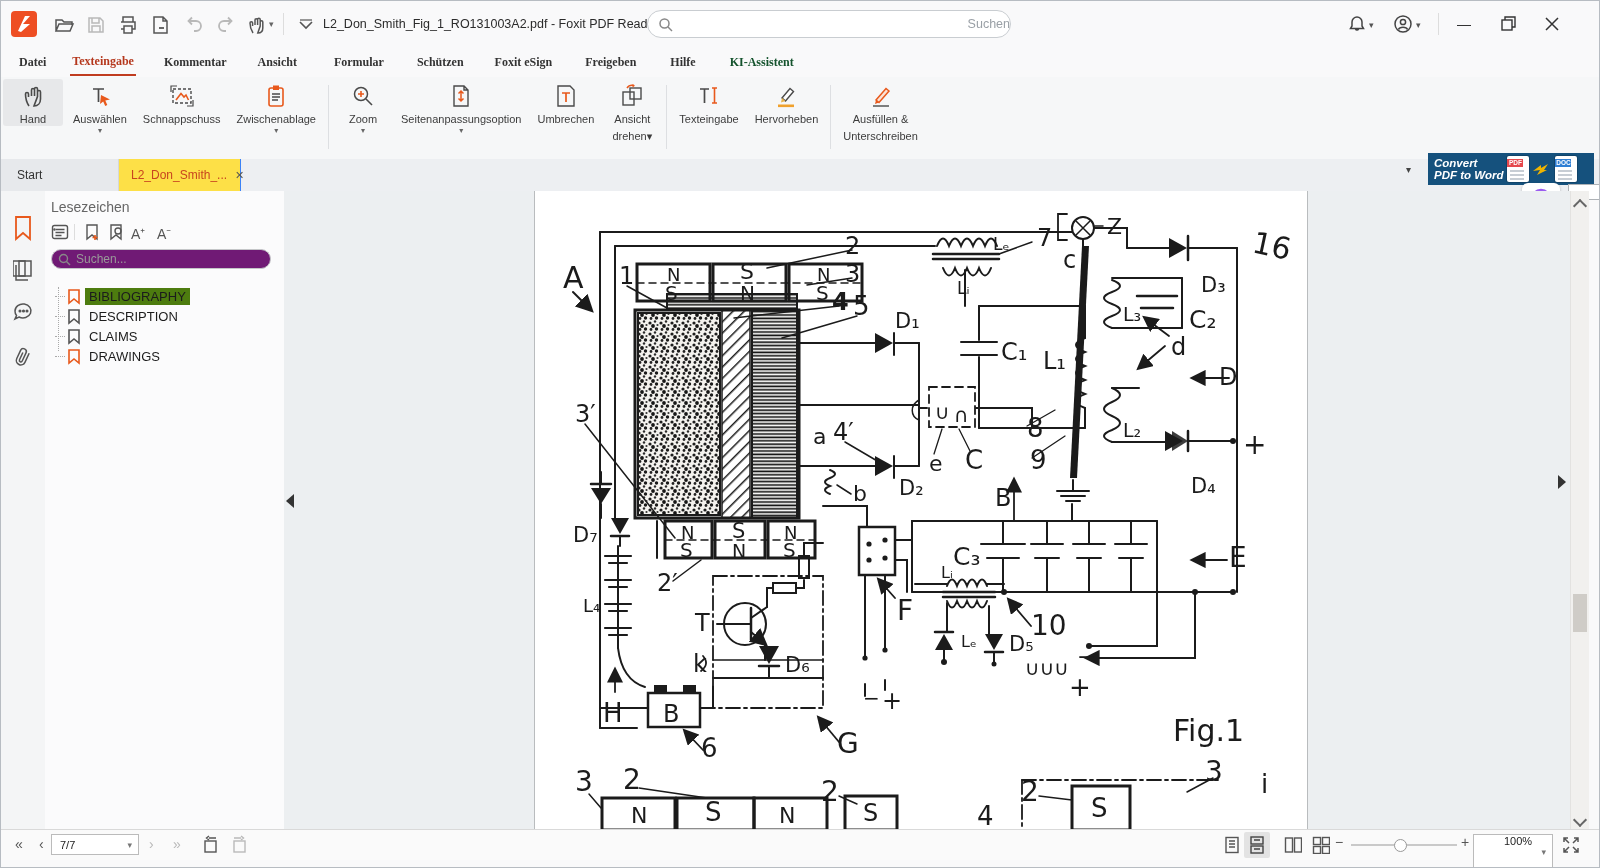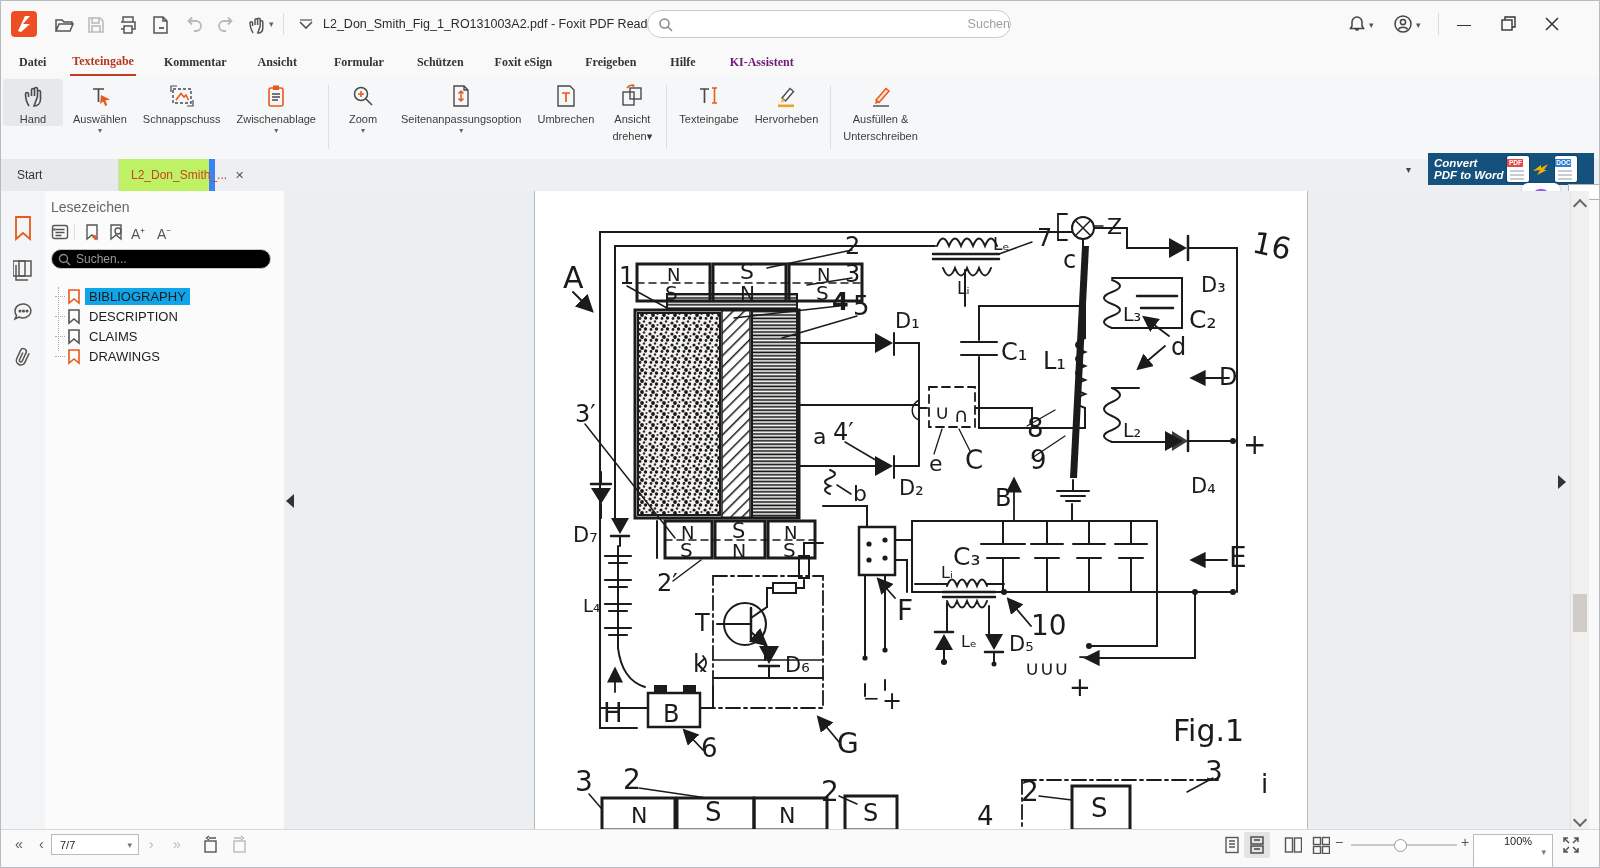--- a/index.html
+++ b/index.html
@@ -12,55 +12,55 @@
   .qat{top:13px;width:22px;height:22px;color:#555;}
   #doc-title{top:16px;font-size:12.5px;color:#2b2b2b;white-space:nowrap;}
   #tb-search{left:646px;top:9px;width:364px;height:28px;border:1px solid #c9cdd1;border-radius:14px;
      background:#fff;display:flex;align-items:center;padding-left:10px;box-sizing:border-box;justify-content:space-between;}
   #tb-search span.ph{color:#9aa0a6;font-size:12.5px;margin-left:7px;}
   .winbtn{top:10px;width:26px;height:26px;color:#333;font-size:14px;text-align:center;line-height:26px;}
   
   #menubar{left:0;top:46px;width:1600px;height:30px;background:#f9f9fa;display:flex;align-items:center;}
   .menu-item{font-size:12px;font-weight:700;color:#333;margin:0 0 0 0;padding:5px 2px;white-space:nowrap;font-family:Liberation Serif, serif;}
   .menu-item.active{color:#b5371c;border-bottom:2px solid #c03c20;}
-  .menu-item.accent{color:#701a75;}
+  .menu-item.accent{color:#14532d;}
   
   #ribbon{left:0;top:76px;width:1600px;height:82px;background:#f6f7f8;border-bottom:1px solid #dcdee0;
           display:flex;align-items:flex-start;}
   .rbtn{display:flex;flex-direction:column;align-items:center;padding:6px 8px 0 8px;min-width:44px;}
   .rbtn.sel{background:#e7e8ea;border-radius:3px;margin:2px;padding-top:4px;}
   .rbtn .lab{font-size:11px;color:#3c3c3c;margin-top:4px;white-space:nowrap;text-align:center;line-height:13px;}
   .rbtn .dd{font-size:8px;color:#666;margin-top:1px;line-height:7px;}
   .rdiv{width:1px;height:64px;background:#dddfe2;margin:8px 4px 0 4px;}
   
   #tabbar{left:0;top:158px;width:1600px;height:32px;background:#edeff2;border-bottom:1px solid #d8dadd;}
   #tab-start{left:0;top:158px;width:118px;height:32px;background:#e7e9ec;border-right:1px solid #d5d7da;
      font-size:12px;color:#333;display:flex;align-items:center;padding-left:16px;box-sizing:border-box;}
-  #tab-doc{left:118px;top:158px;width:96px;height:32px;background:#bef264;border-right:6px solid #3b82f6;
+  #tab-doc{left:118px;top:158px;width:122px;height:32px;background:#fde047;border-right:1px solid #3b82f6;
      font-size:12px;color:#c8451f;display:flex;align-items:center;padding-left:12px;box-sizing:border-box;}
   #tab-doc .x{color:#555;margin-left:8px;font-size:11px;}
   #convert-badge{left:1427px;top:152px;width:166px;height:32px;background:#15517d;display:flex;align-items:center;}
   #convert-badge .txt{color:#fff;font-style:italic;font-weight:700;font-size:11.5px;line-height:12.5px;padding-left:6px;white-space:nowrap;}
   .minidoc{width:22px;height:26px;background:#fff;border-radius:2px;position:relative;margin-left:4px;
      box-shadow:0 0 0 1px rgba(0,0,0,.15);}
   .minidoc .hdr{position:absolute;left:0;top:3px;width:16px;height:8px;color:#fff;font-size:6.5px;font-weight:700;
      text-align:center;line-height:8px;}
   .minidoc .ln{position:absolute;left:3px;height:1.5px;width:14px;background:#c7cdd4;}
   #ai-float{left:1521px;top:182px;width:38px;height:36px;background:#fff;border-radius:6px;
      box-shadow:0 1px 3px rgba(0,0,0,.25);display:flex;align-items:center;justify-content:center;}
   
   #iconstrip{left:0;top:190px;width:44px;height:638px;background:#f4f5f6;border-right:1px solid #e2e4e6;}
   #panel{left:44px;top:190px;width:239px;height:638px;background:#fbfbfc;border-right:1px solid #d8d8d8;}
   #panel-title{left:6px;top:8px;font-size:14px;color:#666;}
-  #bm-search{left:6px;top:58px;width:220px;height:20px;border:1px solid #c4c6c8;border-radius:10px;background:#000000;
+  #bm-search{left:6px;top:58px;width:220px;height:20px;border:1px solid #c4c6c8;border-radius:10px;background:#701a75;
      display:flex;align-items:center;padding-left:6px;box-sizing:border-box;}
   #bm-search span.ph{color:#999;font-size:12px;margin-left:5px;}
   .bm-row{position:absolute;left:10px;height:19px;display:flex;align-items:center;font-size:13px;color:#1c1c1c;}
   .bm-row .lbl{padding:1px 4px;}
-  .bm-row .lbl.sel{background:#0ea5e9;text-align:right;}
+  .bm-row .lbl.sel{background:#4d7c0f;text-align:right;}
   #docarea{left:283px;top:190px;width:1286px;height:638px;background:#eceff1;overflow:hidden;}
   #page{left:250px;top:-1px;width:772px;height:640px;background:#fff;border:1px solid #b9bcbe;box-sizing:content-box;}
   
   #vscroll{left:1569px;top:190px;width:18px;height:638px;background:#f1f0ee;border-left:1px solid #e3e2e0;}
   #vthumb{left:2px;top:403px;width:14px;height:38px;background:#cfccc7;}
   .chev{width:8px;height:8px;border-right:2px solid #666;border-bottom:2px solid #666;}
   
   #statusbar{left:0;top:828px;width:1600px;height:30px;background:#fafafa;border-top:1px solid #d9d9d9;}
   .sbtxt{color:#555;font-size:14px;top:6px;}
   #pagebox{left:50px;top:4px;width:88px;height:21px;border:1px solid #bbb;background:#fff;font-size:11px;color:#222;

